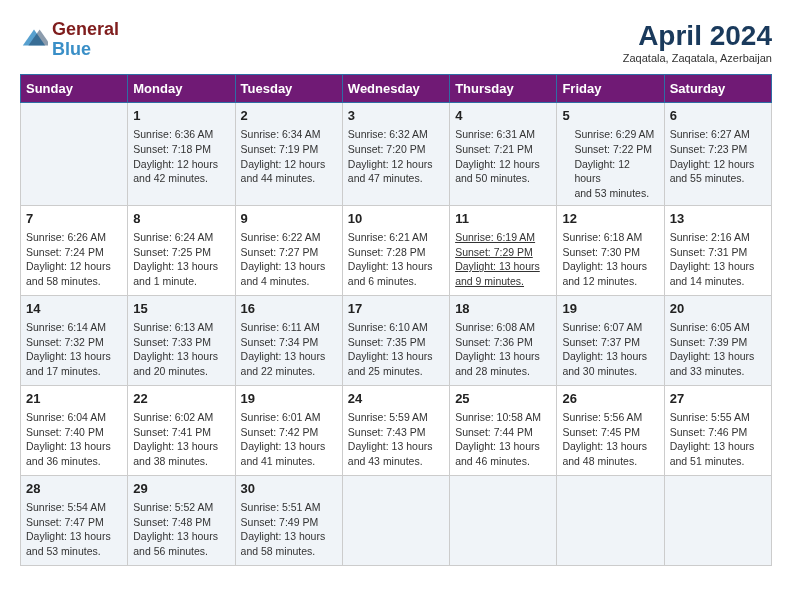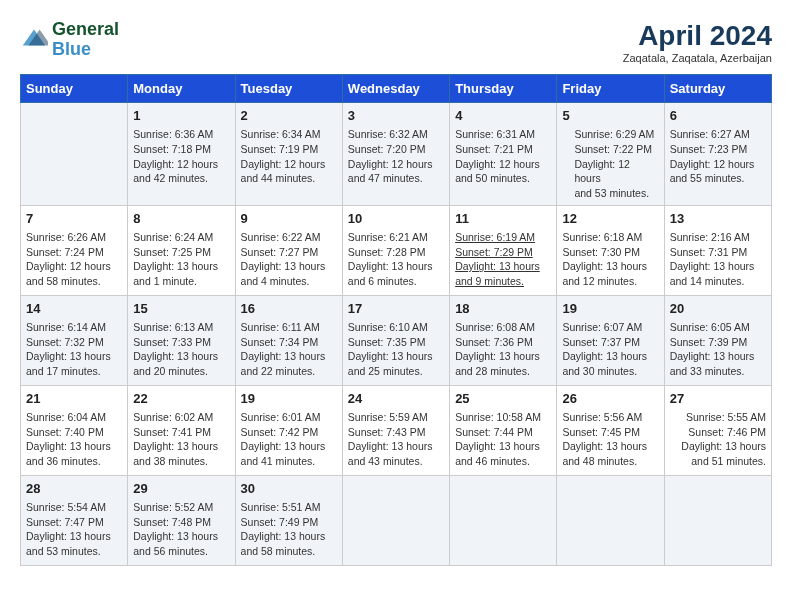--- a/index.html
+++ b/index.html
@@ -20,21 +20,21 @@
       display: flex;
       align-items: center;
     }
     .logo-text {
       font-size: 18px;
       font-weight: bold;
       color: #1a3a5c;
       line-height: 1.1;
     }
     .logo-text span {
-      color: #14532d;
+      color: #7f1d1d;
     }
     .logo-icon {
       width: 28px;
       height: 28px;
       margin-right: 4px;
     }
     .title-block {
       text-align: right;
     }
     .month-title {
@@ -45,21 +45,21 @@
     .subtitle {
       font-size: 11px;
       color: #333;
     }
     table {
       width: 100%;
       border-collapse: collapse;
       font-size: 11px;
     }
     thead th {
-      background-color: #1d4ed8;
+      background-color: #701a75;
       color: #fff;
       text-align: left;
       padding: 6px 5px;
       font-size: 13px;
       font-weight: bold;
       border: 1px solid #2e6da4;
     }
     tbody td {
       vertical-align: top;
       border: 1px solid #ccc;
@@ -306,21 +306,21 @@
         </td>
         <td>
           <span class="day-num">26</span>
           <div class="day-info" style="white-space: pre-line;">Sunrise: 5:56 AM
 Sunset: 7:45 PM
 Daylight: 13 hours
 and 48 minutes.</div>
         </td>
         <td>
           <span class="day-num">27</span>
-          <div class="day-info" style="white-space: pre-line; text-align: right;">Sunrise: 5:55 AM
+          <div class="day-info" style="white-space: pre-line;">Sunrise: 5:55 AM
 Sunset: 7:46 PM
 Daylight: 13 hours
 and 51 minutes.</div>
         </td>
       </tr>
       <tr>
         <td>
           <span class="day-num">28</span>
           <div class="day-info" style="white-space: pre-line;">Sunrise: 5:54 AM
 Sunset: 7:47 PM

